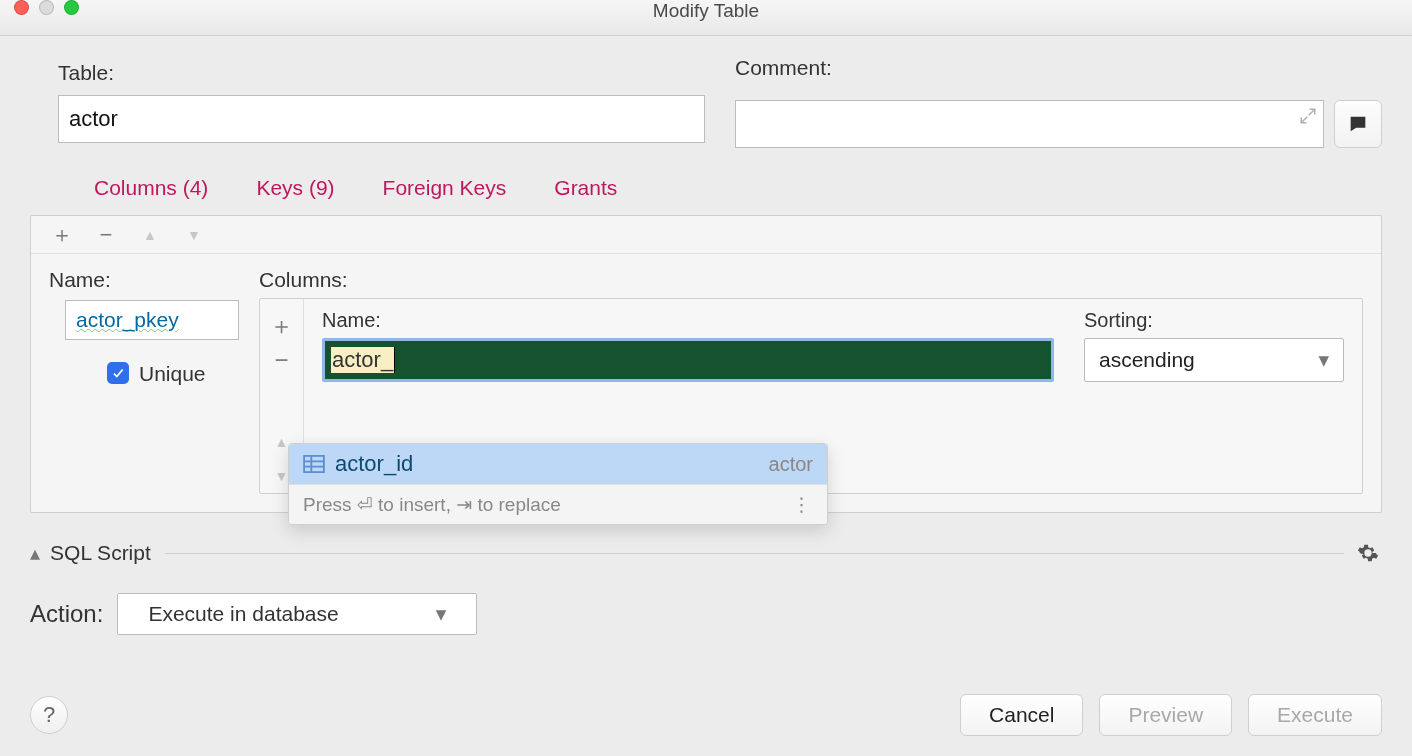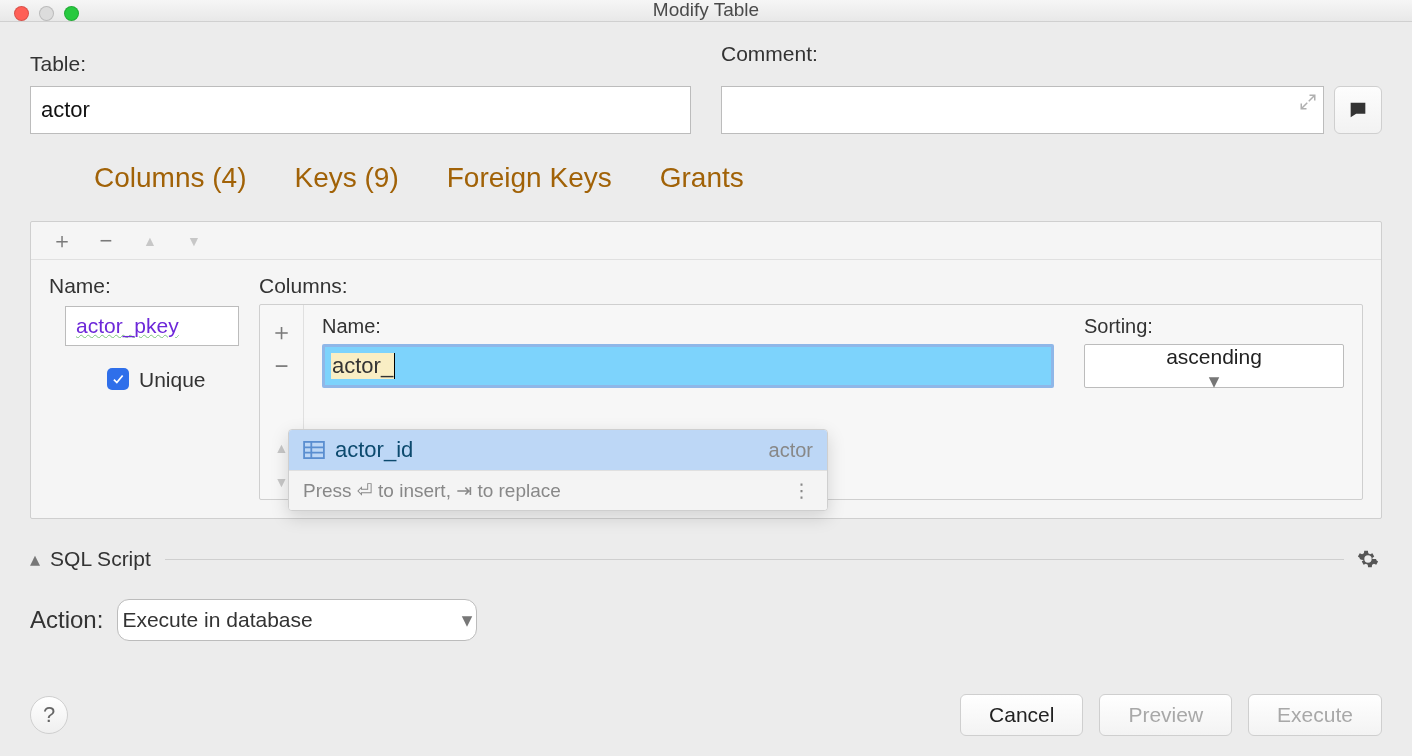--- a/index.html
+++ b/index.html
@@ -10,38 +10,38 @@
     color: #333;
     background: #ececec;
   }
   .window {
     width: 100%; height: 100%;
     background: #ececec;
     display: flex; flex-direction: column;
   }
   
   .titlebar {
-    height: 22px;
+    height: 36px;
     background: linear-gradient(#f6f6f6, #e8e8e8);
     border-bottom: 1px solid #d0d0d0;
-    display: flex; align-items: flex-end;
+    display: flex; align-items: flex-start;
     position: relative;
   }
   .traffic-lights { display: flex; gap: 10px; margin-left: 14px; }
   .tl { width: 15px; height: 15px; border-radius: 50%; border: 1px solid rgba(0,0,0,.15); }
   .tl.red { background: #ff5f56; }
   .tl.gray { background: #dcdcdc; }
   .tl.green { background: #27c93f; }
   .titlebar-title {
     position: absolute; left: 0; right: 0; text-align: center;
     font-size: 19px; color: #4a4a4a;
   }
   
   .content { padding: 20px 30px 0 30px; flex: 1; position: relative; }
-  .top-row { display: flex; gap: 30px; align-items: flex-end; }
+  .top-row { display: flex; gap: 30px; align-items: center; margin-left: 28px; }
   .top-left { flex: 1; }
   .top-right { flex: 1; display: flex; gap: 10px; align-items: flex-end; }
   .label { font-size: 21px; color: #333; margin-bottom: 10px; display: block; }
   .text-input {
     width: 100%; height: 48px;
     border: 1px solid #bcbcbc; background: #fff;
     font-size: 22px; padding: 0 10px; color: #111;
     border-radius: 0;
   }
   .comment-box {
@@ -54,21 +54,21 @@
   .comment-btn {
     width: 48px; height: 48px; border: 1px solid #cfcfcf; border-radius: 6px;
     background: linear-gradient(#fdfdfd,#f2f2f2);
     display: flex; align-items: center; justify-content: center;
   }
   .comment-btn svg { width: 24px; height: 22px; fill: #333; }
 
   
   .tabs { display: flex; margin-top: 22px; margin-left: 40px; }
   .tab {
-    padding: 6px 24px 24px; font-size: 28px; color: #a16207; cursor: pointer;
+    padding: 6px 24px 12px; font-size: 21px; color: #be185d; cursor: pointer;
     border-bottom: 4px solid transparent;
   }
   .tab.active { border-bottom-color: #3d79d6; }
 
   
   .panel {
     border: 1px solid #cfcfcf; background: #f5f5f5;
     border-radius: 2px; margin-top: -1px;
   }
   .toolbar {
@@ -80,21 +80,21 @@
     color: #7a7a7a; font-size: 22px; line-height: 1;
   }
   .tb-icon.disabled { color: #c7c7c7; }
 
   .panel-body { display: flex; padding: 14px 18px 18px 18px; gap: 20px; }
   .col-left { width: 190px; }
   .col-right { flex: 1; }
 
   .name-input {
     width: 100%; height: 40px; border: 1px solid #bcbcbc; background: #fff;
-    font-size: 21px; padding: 0 10px; color: #6d28d9; margin-top: 8px;
+    font-size: 21px; padding: 0 10px; color: #0369a1; margin-top: 8px;
   }
   .underline-squiggle { text-decoration: underline wavy #7fc77f; text-decoration-thickness: 1px; }
 
   .checkbox-row { display: flex; margin-top: 22px; margin-left: 58px; gap: 10px; font-size: 21px; }
   .chk {
     width: 22px; height: 22px; border-radius: 5px;
     background: #2f6fea; display:flex; align-items:center; justify-content:center;
   }
   .chk svg { width: 14px; height: 14px; stroke: #fff; stroke-width: 3; fill: none; }
 
@@ -108,31 +108,31 @@
   }
   .col-tb-icon { width:28px; height:34px; display:flex; align-items:center; justify-content:center; color:#7a7a7a; font-size: 24px; }
   .col-tb-icon.disabled { color:#c7c7c7; }
 
   .col-main { flex:1; padding: 10px 18px; display: flex; gap: 30px; }
   .col-name-area { flex: 1; position: relative; }
   .col-sort-area { width: 260px; }
 
   .focus-input-wrap {
     margin-top: 6px; border: 3px solid #8fb7e8; border-radius: 2px; height: 44px;
-    display:flex; align-items:center; background:#7dd3fc; position:relative;
+    display:flex; align-items:center; background:#14532d; position:relative;
   }
   .hl-part {
     background: #f9eec4; padding: 0 1px; font-size:22px; margin-left:6px;
   }
   .caret { width: 1px; height: 26px; background:#000; display:inline-block; vertical-align:middle; }
 
   .select {
     margin-top: 6px; height: 44px; border: 1px solid #bcbcbc; border-radius: 2px;
     background:#fff; display:flex; align-items:center; justify-content:space-between;
-    padding: 0 14px; font-size: 21px; color:#222;flex-direction:column;
+    padding: 0 14px; font-size: 21px; color:#222;
   }
   .select .arrow { color:#777; }
 
   
   .autocomplete {
     position: absolute; left: 288px; top: 407px; width: 540px;
     background: #fff; border: 1px solid #cfcfcf; border-radius: 4px;
     box-shadow: 0 6px 18px rgba(0,0,0,.15);
     overflow: hidden; z-index: 50;
   }
@@ -156,23 +156,23 @@
   .sql-arrow { color:#777; margin-right: 10px; }
   .sql-title { font-size: 21px; color:#333; margin-right: 14px; white-space: nowrap; }
   .sql-line { flex:1; height:1px; background:#cfcfcf; }
   .sql-gear {
     width: 28px;height:28px; margin-left: 10px; display:flex; align-items:center; justify-content:center; color:#555;
   }
   .sql-gear svg { width: 22px; height: 22px; fill:#555; }
 
   .action-row { display:flex; align-items:center; gap: 14px; margin-top: 26px; }
   .action-select {
-    height: 42px; border:1px solid #bcbcbc; border-radius:12px; background:#fff;
+    height: 42px; border:1px solid #bcbcbc; border-radius:2px; background:#fff;
     display:flex; align-items:center; justify-content:space-between;
-    padding:0 4px; font-size:21px; min-width: 360px;
+    padding:0 30px; font-size:21px; min-width: 360px;
   }
 
   
   .footer {
     position: absolute; bottom: 20px; left: 30px; right: 30px;
     display:flex; align-items:center;
   }
   .help-btn {
     width: 38px; height:38px; border-radius:50%; border:1px solid #cfcfcf;
     background: linear-gradient(#fff,#efefef); display:flex; align-items:center; justify-content:center;

